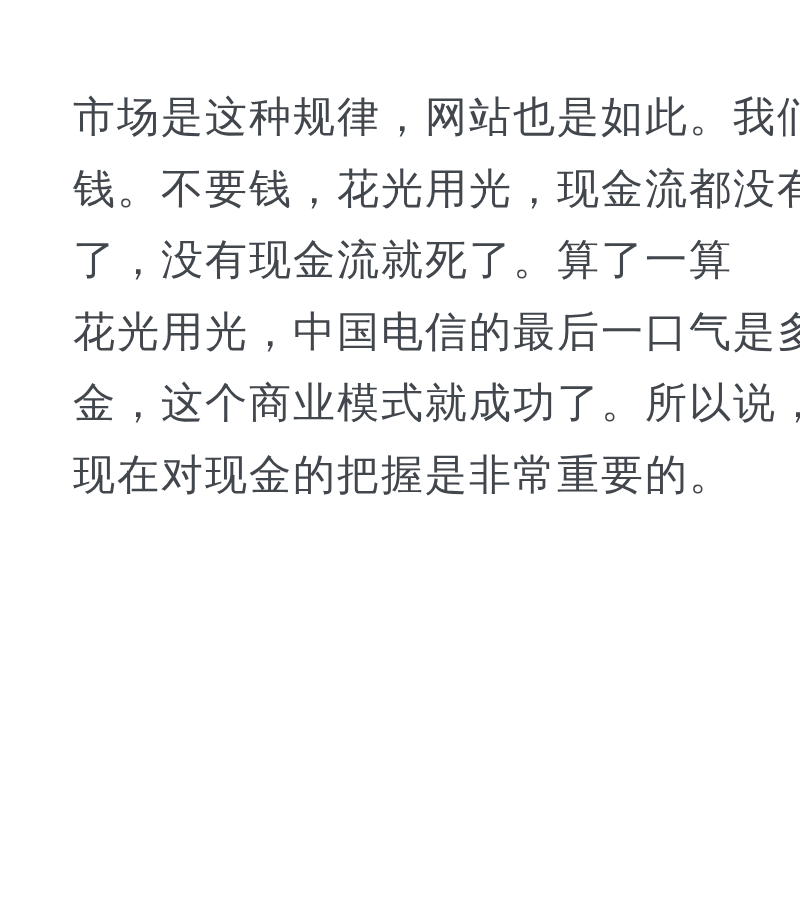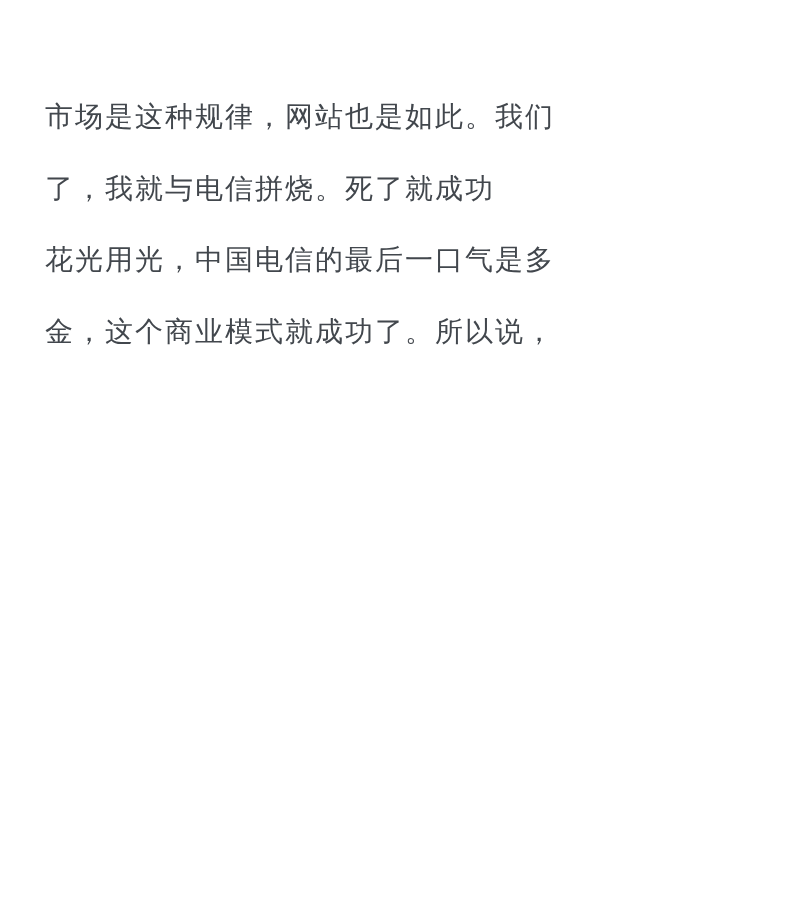--- a/index.html
+++ b/index.html
@@ -11,41 +11,44 @@
     position: relative;
     width: 800px;
     height: 909px;
     background: #ffffff;
     overflow: hidden;
   }
   .text-block {
     box-sizing: border-box;
     padding: 81px 45px 0 45px;
     font-family: "DejaVu Sans", "Liberation Sans", sans-serif;
-    font-size: 28px;
+    font-size: 42px;
     line-height: 71.5px;
     letter-spacing: 2px;
     font-weight: 400;
     color: #42474d;
+    margin-left: 28px;
     -webkit-font-smoothing: antialiased;
   }
   .line {
     white-space: nowrap;
     height: 71.5px;
   }
   .seg {
     font-weight: 400;
   }
   .seg.bold {
     font-weight: 400;
   }
 </style>
 </head>
 <body style="background: rgb(255, 255, 255);">
 
 <div class="page">
   <div class="text-block" id="paragraph" style="color: rgb(66, 71, 77);">
       <div class="line"><span class="seg">市场是这种规律，网站也是如此。我们</span></div>
-      <div class="line"><span class="seg">了，我就与电信拼烧。死了就成功</span></div>
+      <div class="line"><span class="seg">钱。不要钱，花光用光，现金流都没有</span></div>
+      <div class="line"><span class="seg">了，没有现金流就死了。算了一算</span></div>
       <div class="line"><span class="seg">花光用光，中国电信的最后一口气是多</span></div>
       <div class="line"><span class="seg">金，这个商业模式就成功了。</span><span class="seg bold">所以说，</span></div>
+      <div class="line"><span class="seg bold">现在对现金的把握是非常重要的。</span></div>
     </div>
 </div>
 
 </body></html>

